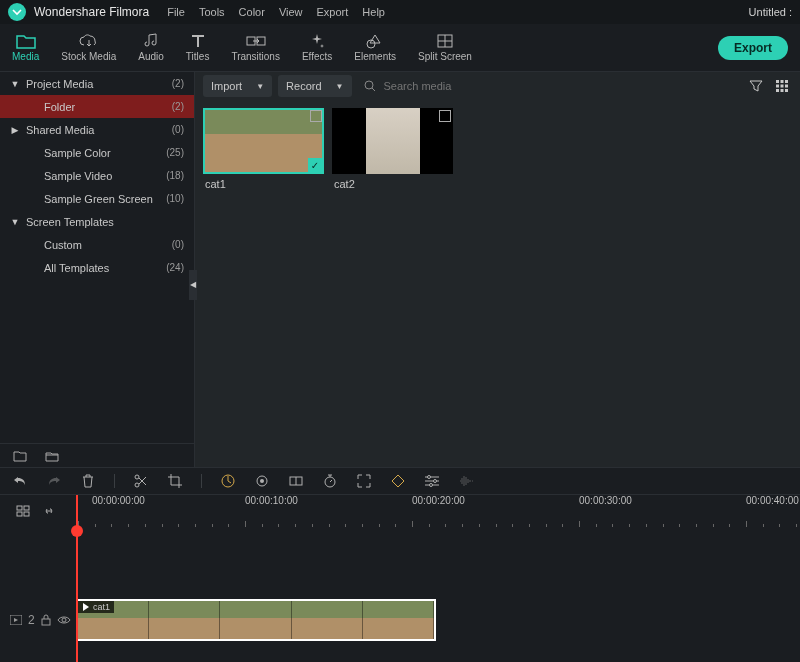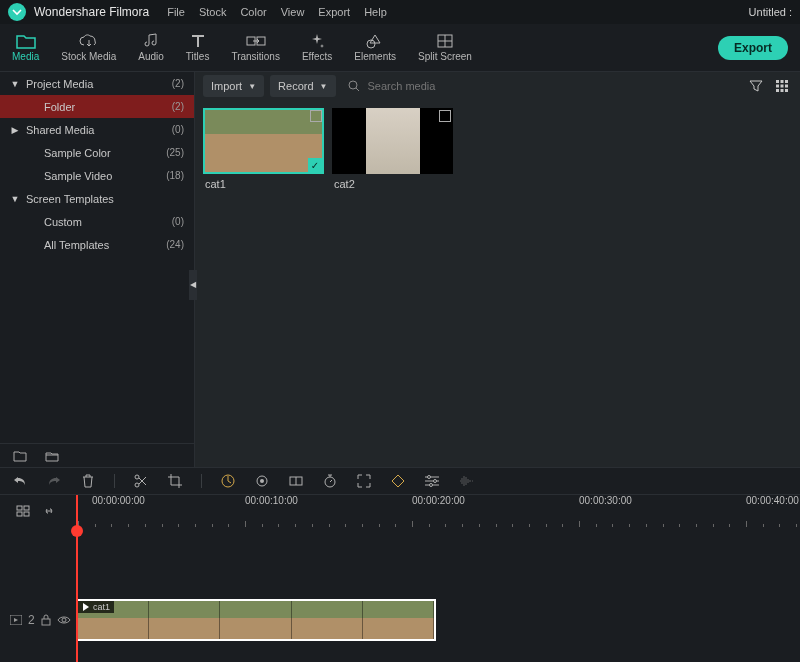--- a/index.html
+++ b/index.html
@@ -13,21 +13,21 @@
 .proj-title{margin-left:auto;color:#d0d0d0;font-size:11px}
 .tabbar{height:48px;background:#1a1d21;display:flex;align-items:center;padding:0 12px;border-bottom:1px solid #2a2e33}
 .tab{display:flex;flex-direction:column;align-items:center;gap:2px;margin-right:22px;color:#b7b7b7;font-size:10px;cursor:pointer}
 .tab.active{color:#2dd0b4}
 .tab .ic{width:20px;height:16px;display:flex;align-items:center;justify-content:center}
 .export-btn{margin-left:auto;background:#2dd0b4;color:#062b24;border-radius:14px;padding:5px 16px;font-size:12px;font-weight:600;cursor:pointer}
 .mid{height:395px;display:flex}
 .sidebar{width:195px;background:#1a1d21;display:flex;flex-direction:column;border-right:1px solid #2a2e33}
 .browser{flex:1;background:#222629;display:flex;flex-direction:column;position:relative}
 .filterbar{height:28px;display:flex;align-items:center;padding:4px 8px;gap:6px}
-.dd{background:#2f3438;border-radius:3px;height:22px;display:flex;align-items:center;padding:0 8px;font-size:11px;color:#c8c8c8;cursor:pointer;gap:6px}
+.dd{background:#2f3438;border-radius:3px;height:22px;display:flex;align-items:center;padding:0 8px;font-size:11px;color:#c8c8c8;cursor:pointer;gap:14px}
 .search{flex:1;background:transparent;display:flex;align-items:center;gap:6px;color:#888;border:none;padding:0 6px}
 .search input{background:transparent;border:none;color:#c8c8c8;font-size:11px;outline:none;flex:1}
 .ibtn{width:20px;height:20px;display:flex;align-items:center;justify-content:center;cursor:pointer;color:#c8c8c8}
 .treewrap{flex:1;overflow:auto}
 .tree-row{height:23px;display:flex;align-items:center;padding:0 10px;font-size:11px;cursor:pointer}
 .tree-row.sel{background:#7f1d1d}
 .tree-row .arrow{width:10px;text-align:center;font-size:9px;margin-right:6px}
 .tree-row .lbl{flex:1}
 .tree-row .cnt{color:#9a9a9a;font-size:10px}
 .tree-row.indent1{padding-left:28px}
@@ -71,21 +71,21 @@
 
 <div class="titlebar">
   <div class="logo">
     <svg viewBox="0 0 10 10">
         <path d="M1 3 L5 7 L9 3" stroke="#fff" stroke-width="1.6" fill="none"></path>
       </svg>
   </div>
   <div class="appname">Wondershare Filmora</div>
   <div class="menu" id="menu">
       <span>File</span>
-      <span>Stock</span>
+      <span>Tools</span>
       <span>Color</span>
       <span>View</span>
       <span>Export</span>
       <span>Help</span>
     </div>
   <div class="proj-title">Untitled :</div>
 </div>
 
 <div class="tabbar" id="tabbar">
   <div class="tab active">
@@ -180,20 +180,25 @@
         </div>
         <div class="tree-row indent1">
           <span class="arrow"></span>
           <span class="lbl">Sample Color</span>
           <span class="cnt">(25)</span>
         </div>
         <div class="tree-row indent1">
           <span class="arrow"></span>
           <span class="lbl">Sample Video</span>
           <span class="cnt">(18)</span>
+        </div>
+        <div class="tree-row indent1">
+          <span class="arrow"></span>
+          <span class="lbl">Sample Green Screen</span>
+          <span class="cnt">(10)</span>
         </div>
         <div class="tree-row">
           <span class="arrow">▼</span>
           <span class="lbl">Screen Templates</span>
           <span class="cnt"></span>
         </div>
         <div class="tree-row indent1">
           <span class="arrow"></span>
           <span class="lbl">Custom</span>
           <span class="cnt">(0)</span>

